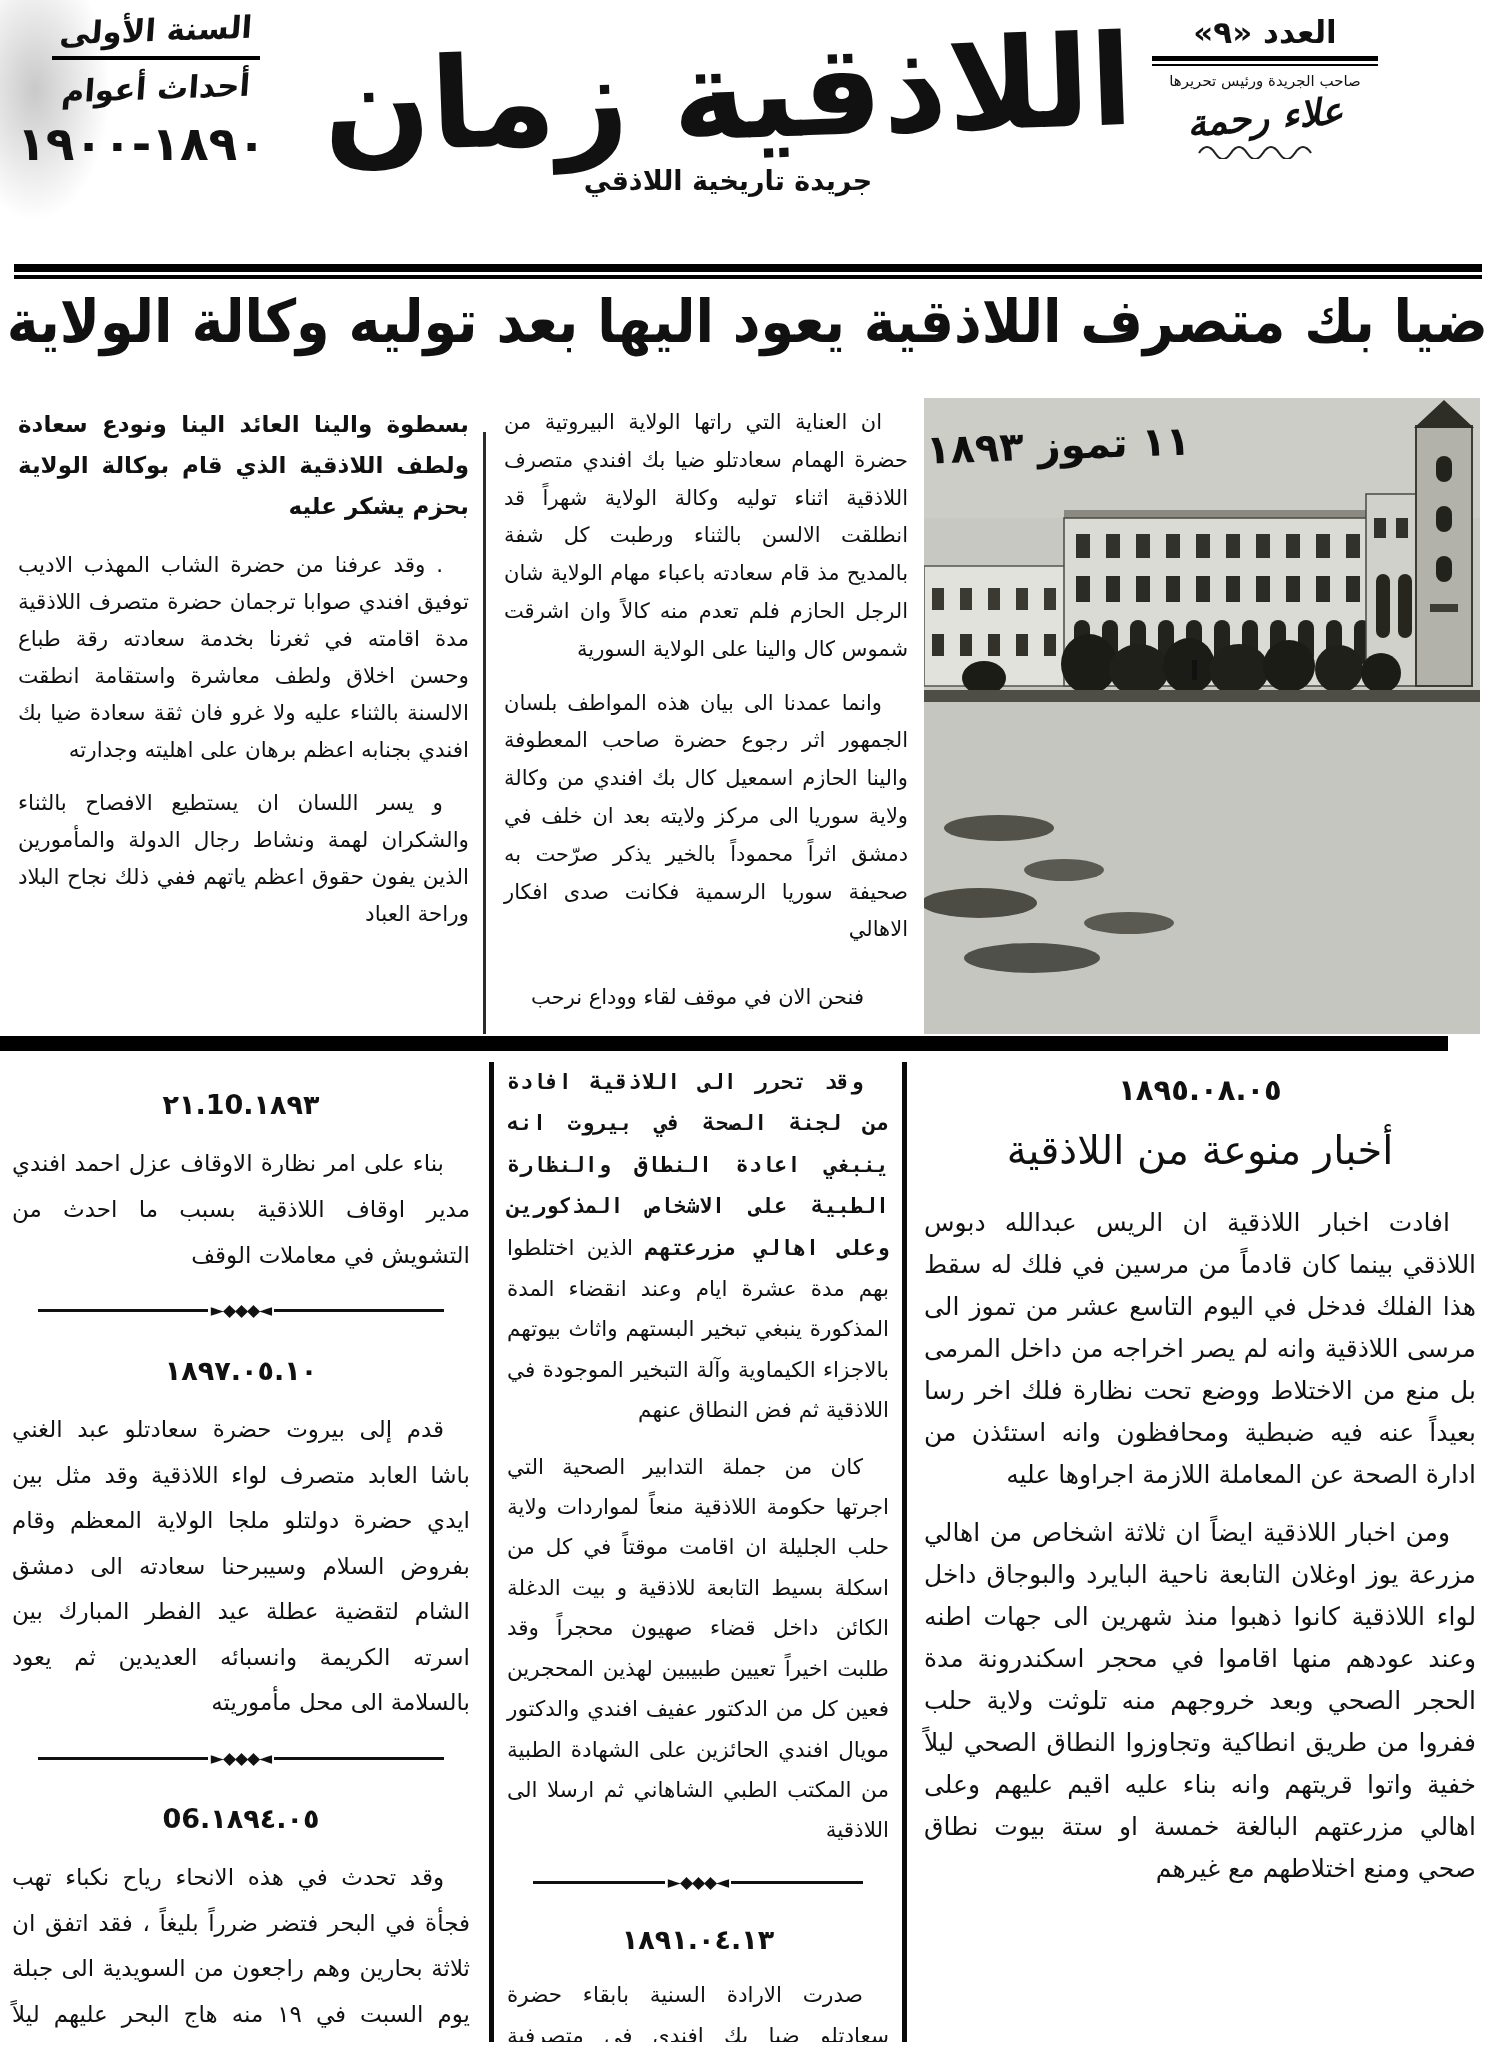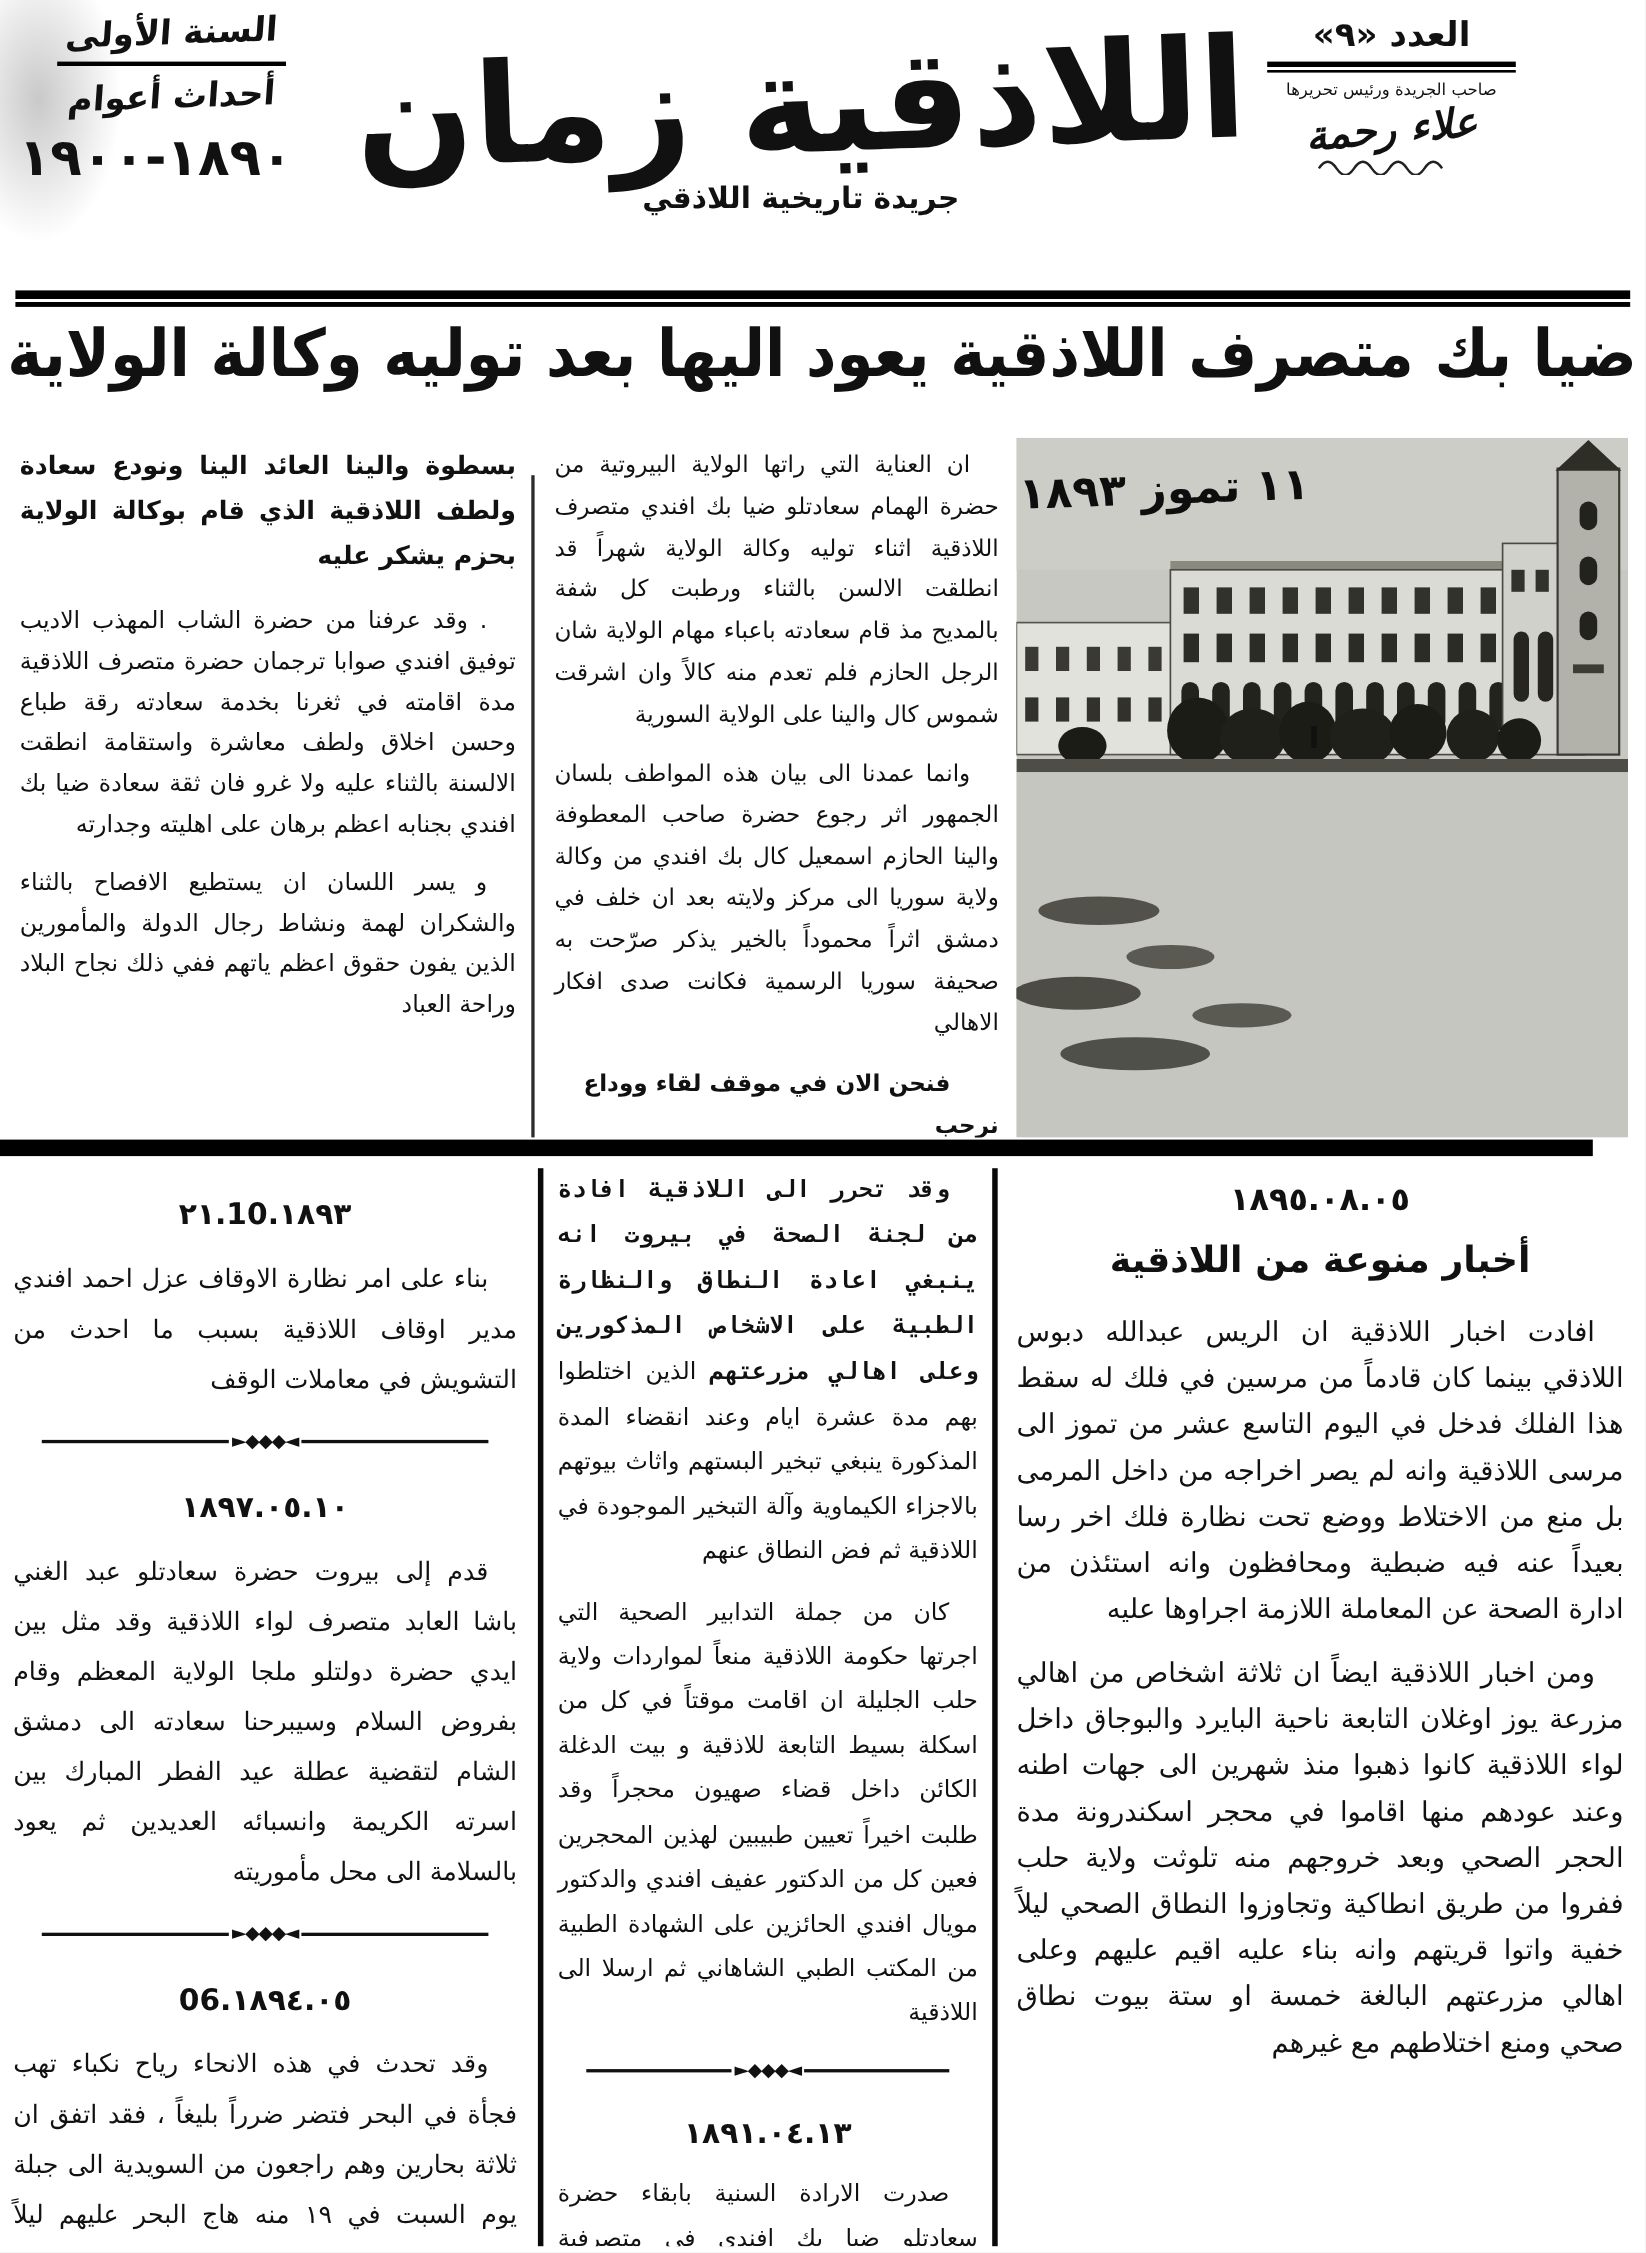--- a/index.html
+++ b/index.html
@@ -34,35 +34,35 @@
   .main-row{position:absolute;top:398px;right:16px;left:10px;height:636px;display:flex;}
   .photo-wrap{width:556px;height:100%;position:relative;flex:none;}
   .photo-wrap svg{display:block;width:100%;height:100%;}
   .photo-date{position:absolute;top:24px;left:2px;font-size:40px;font-weight:bold;
     letter-spacing:4px;transform:rotate(-2deg);color:#0e0e0e;white-space:nowrap;}
   .col-mid-top{width:404px;flex:none;padding:6px 16px 0 8px;font-size:21px;line-height:1.8;overflow:hidden;}
   .vrule-top{width:3px;background:#2b2b2b;flex:none;margin:34px 10px 0;}
   .col-left-top{flex:1;padding:6px 4px 0 8px;font-size:21.5px;line-height:1.72;overflow:hidden;}
   .intro-bold{font-weight:bold;font-size:23px;line-height:1.78;margin:0 0 20px;text-align:justify;}
   p.justified{text-align:justify;margin:0 0 16px;text-indent:26px;}
-  .closing{font-weight:bold;text-indent:44px;margin-top:18px;}
+  .closing{font-weight:normal;text-indent:44px;margin-top:30px;}
   
   .thick-bar{position:absolute;top:1036px;left:0;width:1448px;height:15px;background:#000;}
   .orn{display:flex;align-items:center;margin:10px 26px 12px;}
   .orn::before,.orn::after{content:"";flex:1;border-top:3px solid #111;}
   .orn-g{font-size:17px;padding:0 3px;letter-spacing:-1px;direction:ltr;}
   
   .bottom-row{position:absolute;top:1062px;right:10px;left:6px;bottom:6px;display:flex;}
   .col-right-bot{width:552px;flex:none;padding:0 10px;font-size:25px;line-height:1.68;overflow:hidden;}
   .vrule-bot{width:5px;background:#0a0a0a;flex:none;margin:0 7px;}
   .col-mid-bot{width:382px;flex:none;font-size:21.5px;line-height:1.88;overflow:hidden;padding:0 6px;}
   .col-left-bot{flex:1;font-size:23px;line-height:1.98;overflow:hidden;padding:0 12px 0 6px;}
   .entry-date{font-weight:bold;text-align:center;font-size:27px;letter-spacing:2px;margin:16px 0 10px;}
   .col-right-bot .entry-date{font-size:29px;margin-top:4px;margin-bottom:2px;}
-  .section-heading{font-weight:bold;font-size:33px;text-align:center;margin:2px 0 18px;}
+  .section-heading{font-weight:normal;font-size:40px;text-align:center;margin:2px 0 18px;}
   .b{font-weight:bold;font-family:Liberation Mono, monospace;}
 </style>
 </head>
 <body>
 
 <div class="page">
   <div class="smudge"></div>
 
   <div class="year-block">
     <div class="year-line">السنة الأولى</div>

